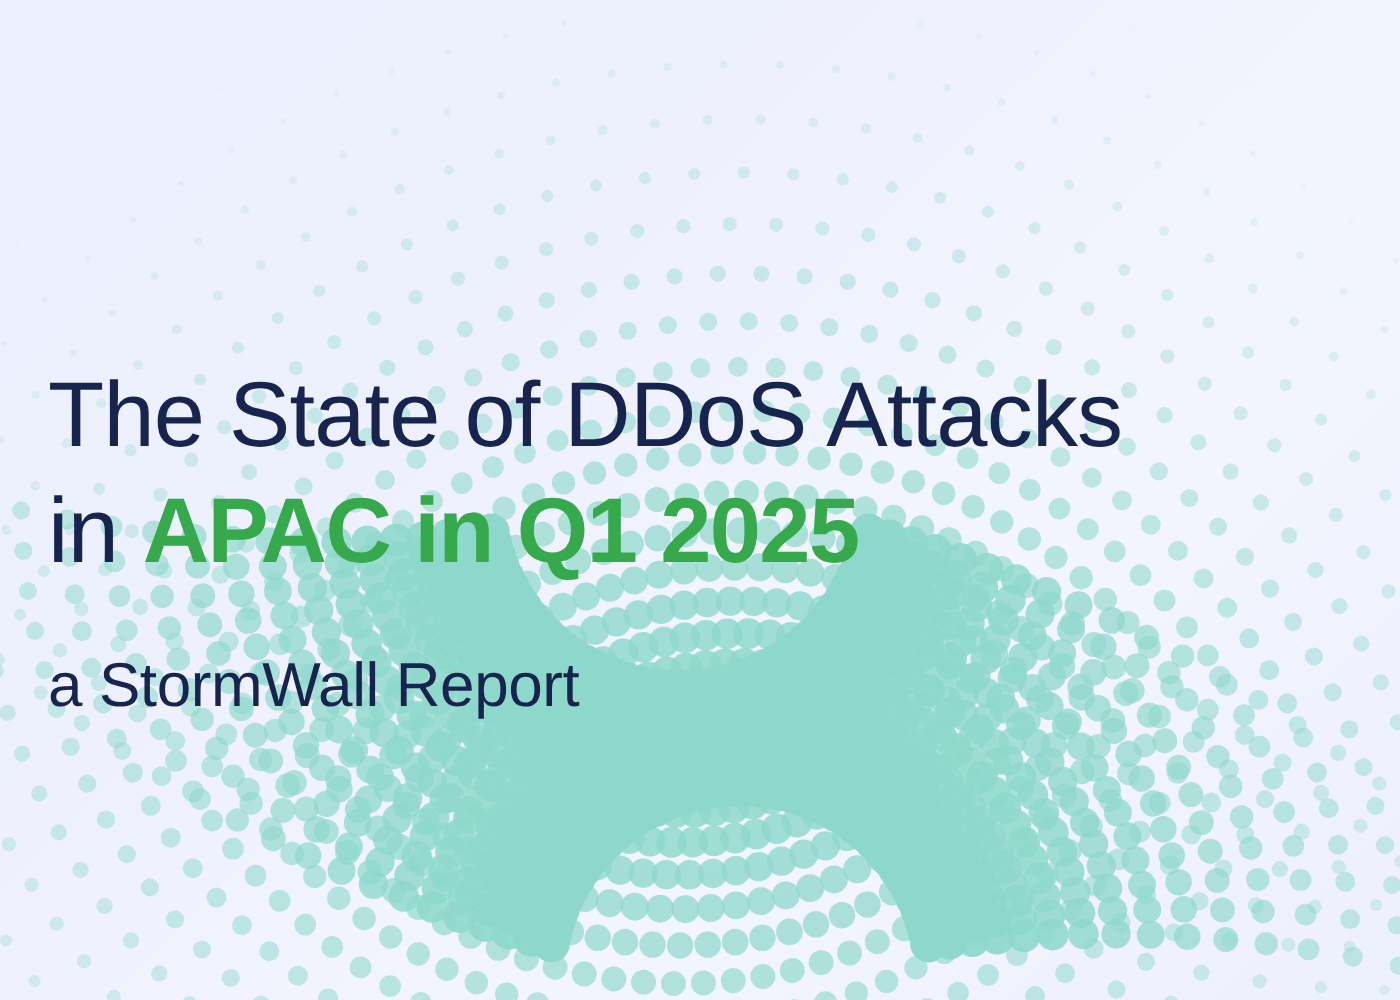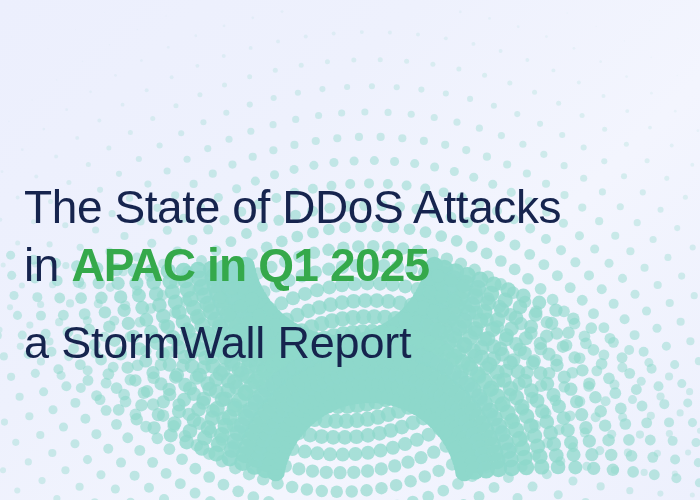--- a/index.html
+++ b/index.html
@@ -53,21 +53,21 @@
   }
   .headline-2 { margin-top: 0; }
   .accent {
     color: #35a94b;
     font-weight: 700;
     letter-spacing: -0.8px;
   }
   .subtitle {
     margin: 0;
     margin-top: 28px;
-    font-size: 45px;
+    font-size: 31px;
     line-height: 42px;
     font-weight: 400;
     color: #16244e;
     letter-spacing: -0.2px;
     white-space: nowrap;
   }
 </style>
 </head>
 <body>
 

